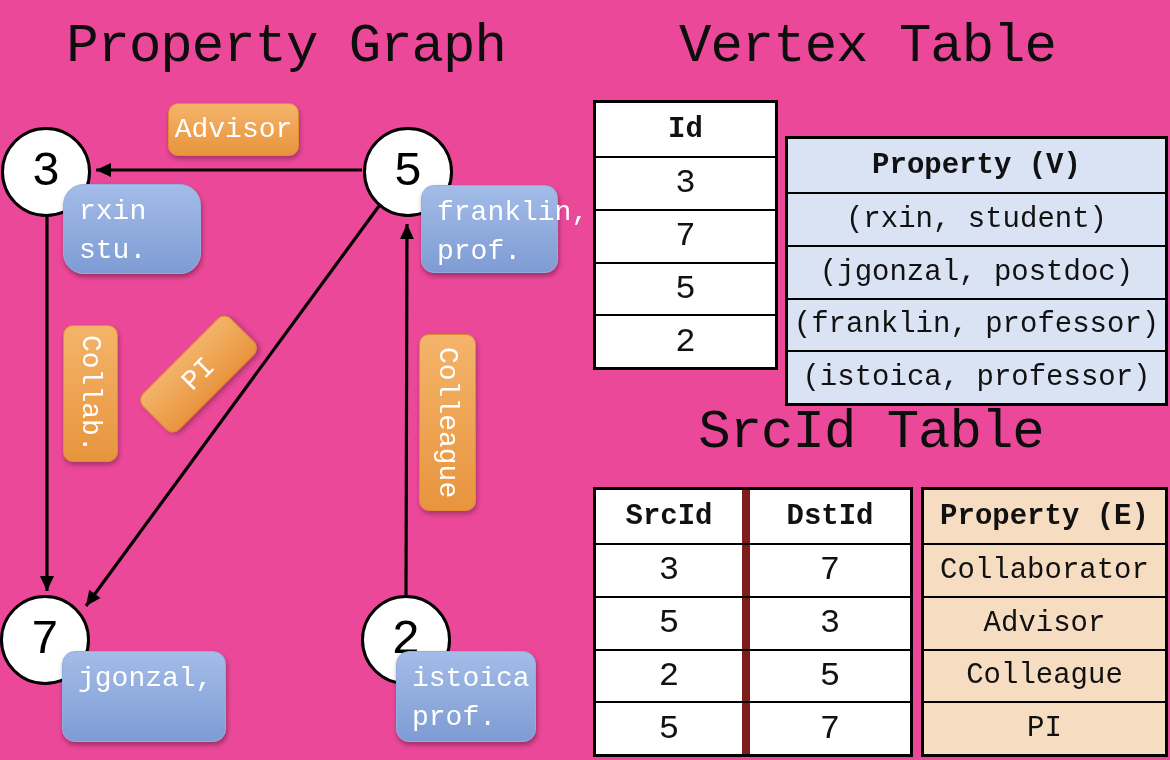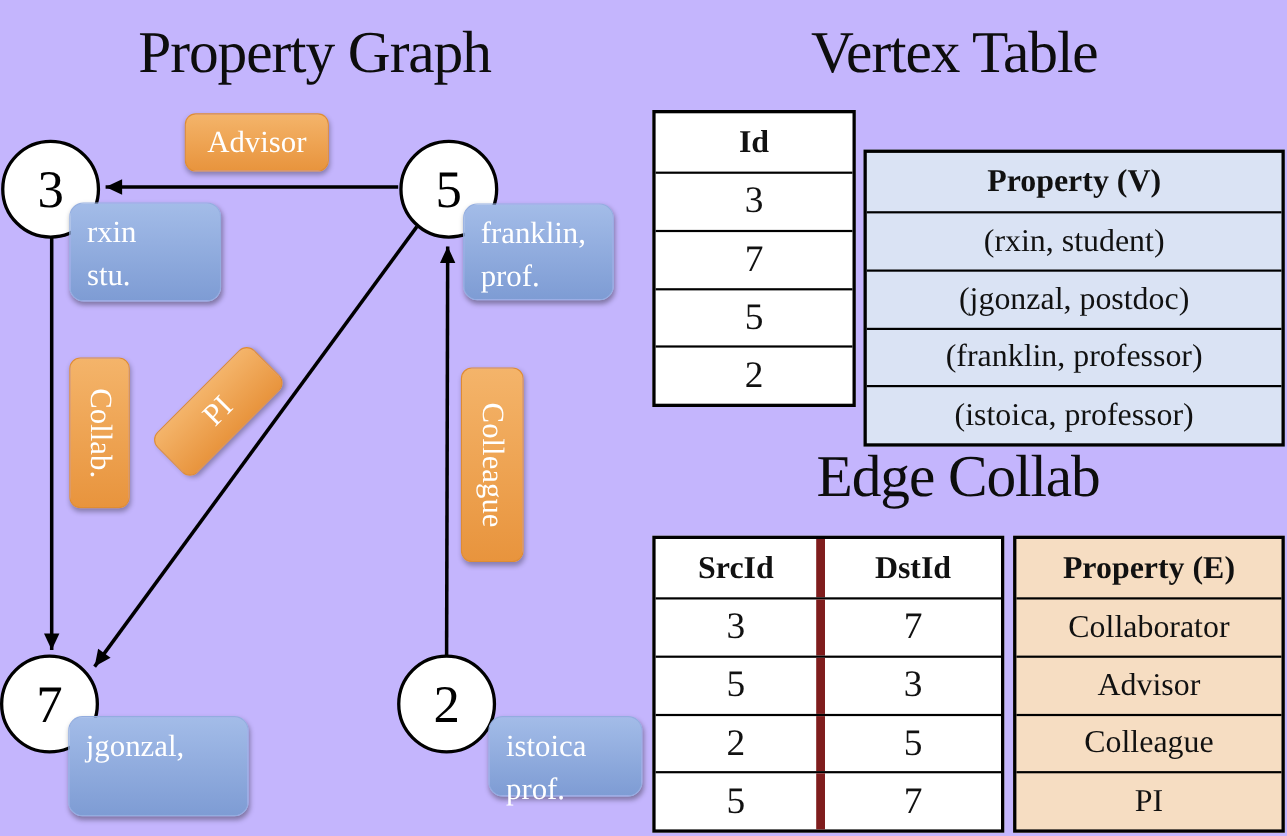--- a/index.html
+++ b/index.html
@@ -1,17 +1,17 @@
 <!DOCTYPE html>
 <html><head>
 <meta charset="utf-8">
 <style>
   html,body{margin:0;padding:0;background:#fff;}
-  .stage{position:relative;width:1170px;height:760px;background:#c4b5fd;overflow:hidden;
-         font-family:Liberation Serif, serif;}
+  .stage{position:relative;width:1170px;height:760px;background:#ec4899;overflow:hidden;
+         font-family:Liberation Mono, monospace;}
 
   
   .title{position:absolute;text-align:center;font-size:54px;letter-spacing:-1px;
          color:#0d0d0d;white-space:nowrap;}
 
   
   .node{position:absolute;width:90px;height:90px;box-sizing:border-box;
         border:3.5px solid #000;border-radius:50%;background:#fff;
         display:flex;align-items:center;justify-content:center;
         font-size:48px;color:#000;z-index:2;}
@@ -47,51 +47,51 @@
   .tbl.bluefill{background:#dae3f4;margin-top:36px;}
   .tbl.tanfill{background:#f6ddc2;}
 </style>
 </head>
 <body>
 
 <div class="stage">
 
   <div class="title" style="left:0;top:16px;width:572px;">Property Graph</div>
   <div class="title" style="left:585px;top:16px;width:565px;">Vertex Table</div>
-  <div class="title" style="left:585px;top:402px;width:572px;">Edge Collab</div>
+  <div class="title" style="left:585px;top:402px;width:572px;">SrcId Table</div>
 
   <svg class="edges" width="585" height="760" viewBox="0 0 585 760">
     <defs>
       <marker id="arr" markerUnits="userSpaceOnUse" markerWidth="18" markerHeight="16" viewBox="-16 -8 18 16" refX="0" refY="0" orient="auto">
         <path d="M0,0 L-15,-7 L-15,7 Z" fill="#000"></path>
       </marker>
     </defs>
     <line x1="362" y1="170" x2="96" y2="170" stroke="#000" stroke-width="3.2" marker-end="url(#arr)"></line>
     <line x1="47" y1="216" x2="47" y2="591" stroke="#000" stroke-width="3.2" marker-end="url(#arr)"></line>
     <line x1="379" y1="206" x2="86" y2="606" stroke="#000" stroke-width="3.2" marker-end="url(#arr)"></line>
     <line x1="406" y1="597" x2="407" y2="224" stroke="#000" stroke-width="3.2" marker-end="url(#arr)"></line>
   </svg>
 
   <div class="node" style="left:1px;top:127px;">3</div>
   <div class="node" style="left:363px;top:127px;">5</div>
   <div class="node" style="left:0px;top:595px;">7</div>
   <div class="node" style="left:361px;top:595px;">2</div>
 
-  <div class="pbox" style="left:63px;top:184px;width:138px;height:90px;">
+  <div class="pbox" style="left:63px;top:184px;width:138px;height:90px;border-radius:21px;">
     <div>rxin</div>
     <div>stu.</div>
   </div>
   <div class="pbox" style="left:421px;top:185px;width:137px;height:88px;">
     <div>franklin,</div>
     <div>prof.</div>
   </div>
   <div class="pbox" style="left:62px;top:651px;width:164px;height:91px;">
     <div>jgonzal,</div>
   </div>
-  <div class="pbox" style="left:444px;top:651px;width:140px;height:73px;">
+  <div class="pbox" style="left:396px;top:651px;width:140px;height:91px;">
     <div>istoica</div>
     <div>prof.</div>
   </div>
 
   <div class="ebox" style="left:168px;top:103px;width:131px;height:53px;">Advisor</div>
   <div class="ebox vert" style="left:63px;top:325px;width:55px;height:137px;">Collab.</div>
   <div class="ebox tilt" style="left:136px;top:348px;width:125px;height:52px;">PI</div>
   <div class="ebox vert" style="left:419px;top:334px;width:57px;height:177px;">Colleague</div>
 
   <div class="tbl" style="left:593px;top:100px;width:185px;height:270px;">

